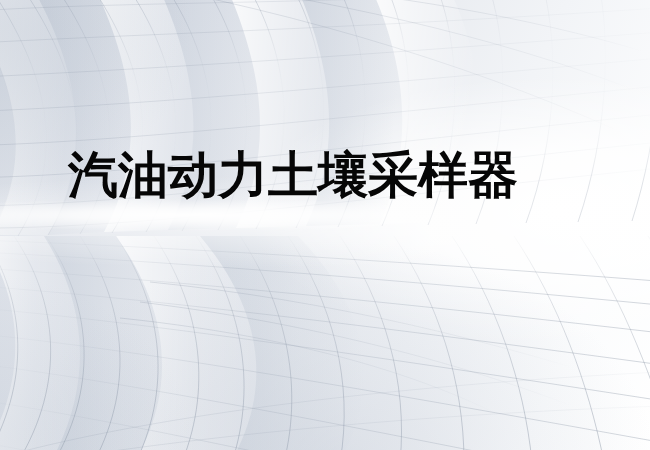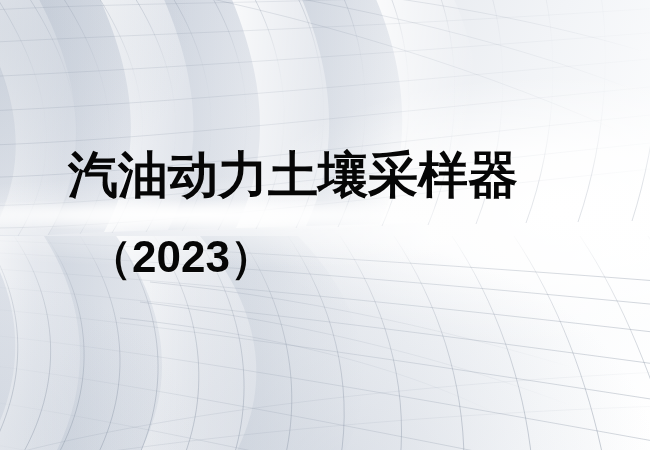--- a/index.html
+++ b/index.html
@@ -246,16 +246,15 @@
       <path d="M 20 452 C 160 416, 380 386, 660 372"></path>
       <path d="M 40 462 C 200 436, 420 414, 664 406"></path>
     </g>
   </svg>
 
   <div class="bg-layer bg-vignette"></div>
   <div class="bg-layer bg-streak"></div>
 
   <div class="title-block">
     <div class="title-line1">汽油动力土壤采样器</div>
-    <div class="title-line2">（2023）</div>
   </div>
 
 </div>
 
 </body></html>

